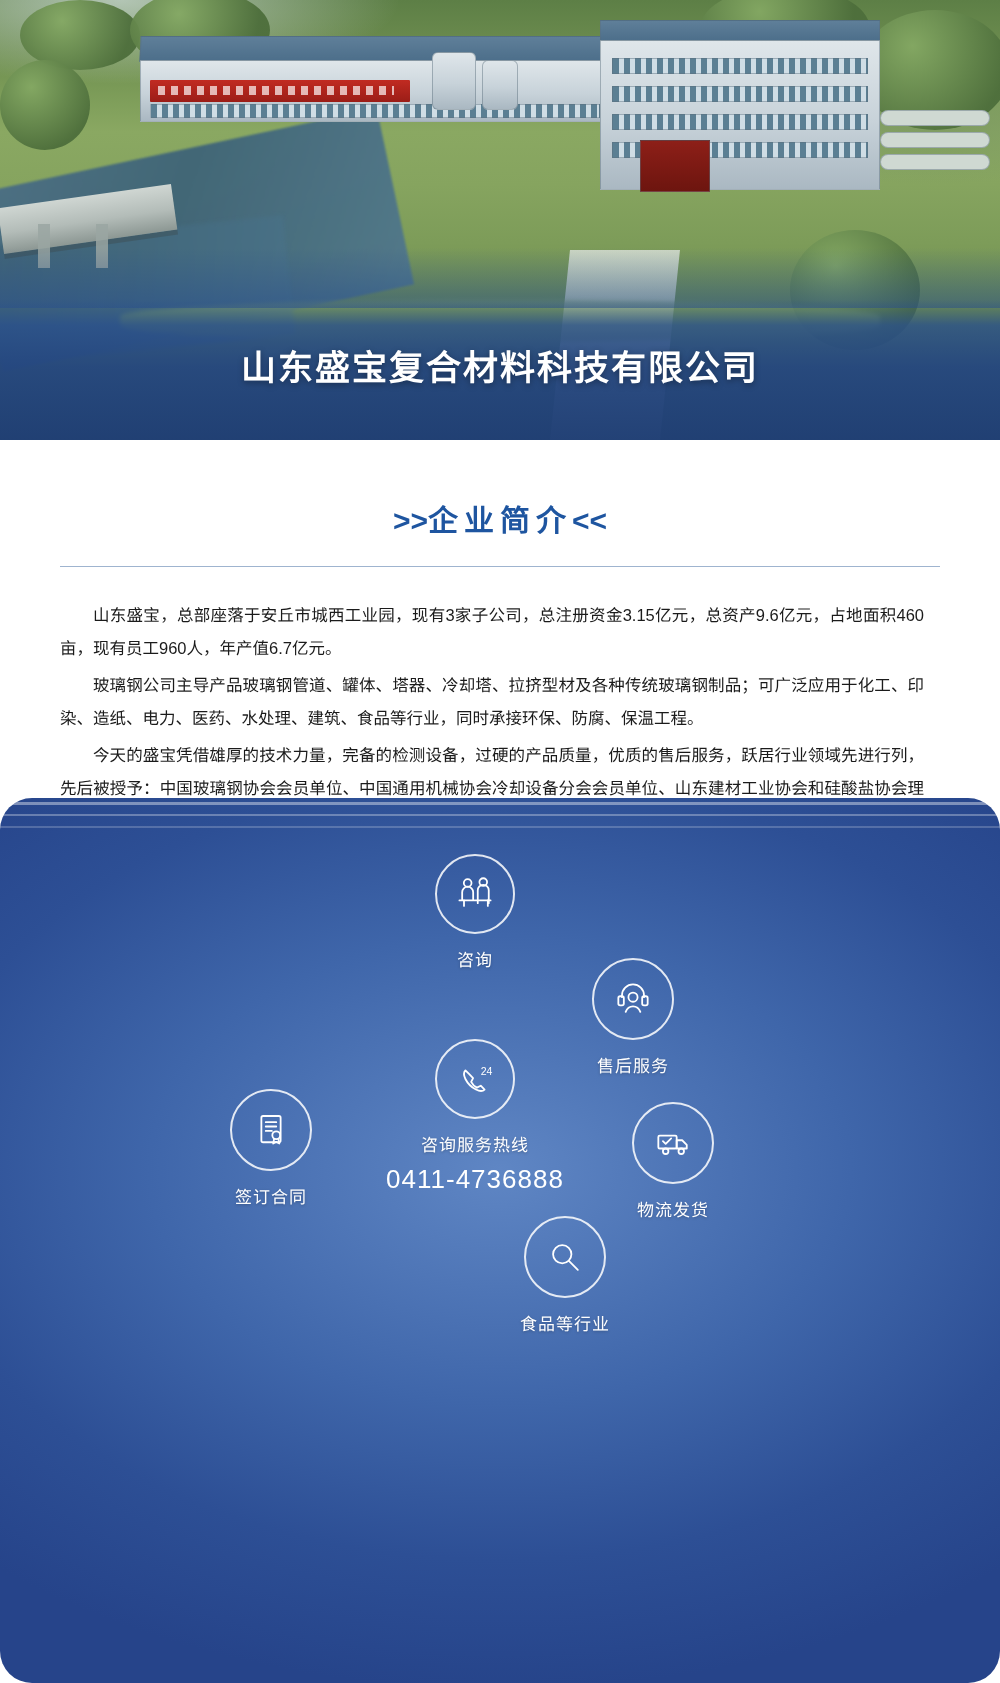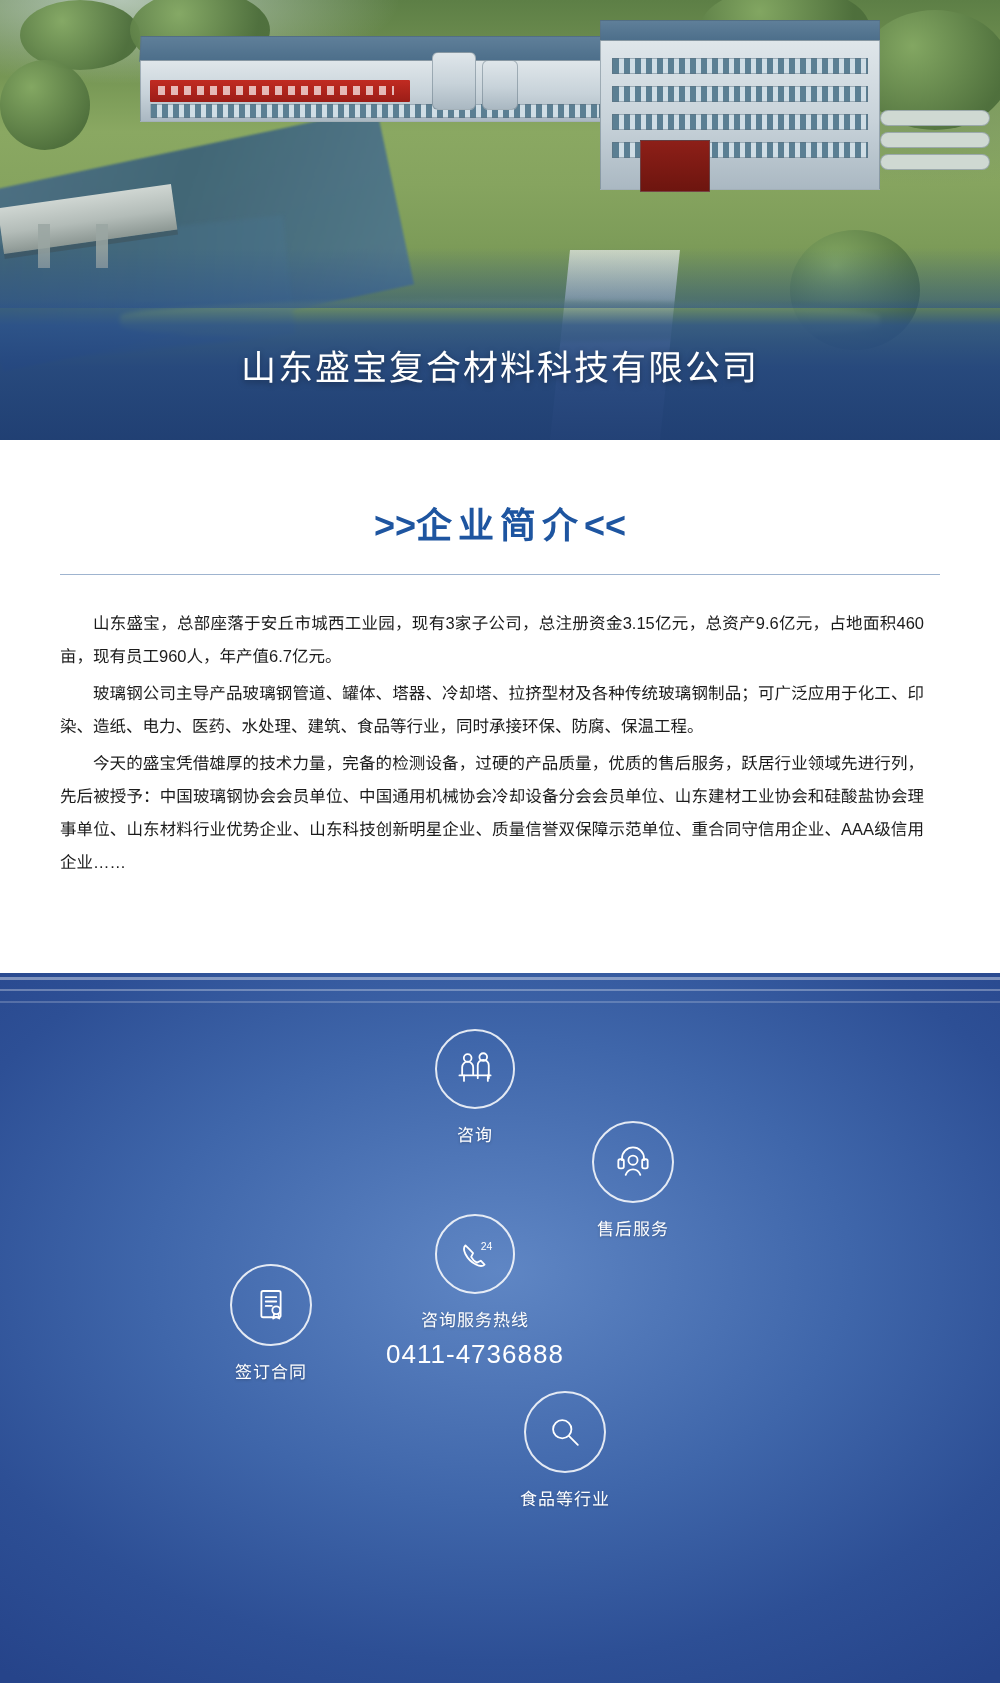--- a/index.html
+++ b/index.html
@@ -142,42 +142,42 @@
   }
   .hero-band:before {
     content:"";
     position:absolute; left:0; top:-52px; width:100%; height:60px;
     background: linear-gradient(to bottom, rgba(41,79,140,0) 0%, rgba(41,79,140,0.55) 100%);
   }
   .hero-cn-title {
     position: relative;
     color: #ffffff;
     font-size: 35px;
-    font-weight: normal;
+    font-weight: bold;
     letter-spacing: 2px;
     text-shadow: 0 2px 6px rgba(0,0,0,0.35);
     margin-bottom: 12px;
   }
   .hero-en-title {
     position: relative;
     color: #e6eef8;
     font-family: "DejaVu Sans Mono", "Liberation Mono", monospace;
     font-size: 15px;
     letter-spacing: 1.2px;
   }
 
   
   .intro {
     padding: 56px 60px 40px 60px;
     background: #fff;
   }
   .section-title {
     text-align: center;
     color: #1e55a0;
-    font-size: 36px;
+    font-size: 30px;
     font-weight: bold;
     letter-spacing: 6px;
     margin: 0 0 26px 0;
   }
   .section-title .arrows {
     color: #1e55a0;
     letter-spacing: 0;
     font-weight: bold;
   }
   .divider {
@@ -192,24 +192,25 @@
     line-height: 2.0;
     text-indent: 2em;
     text-align: justify;
   }
 
   
   .services {
     position: absolute;
     left: 0; bottom: 0;
     width: 1000px;
-    height: 710px;
+    height: 885px;
     background:
       radial-gradient(ellipse 780px 520px at 50% 42%, #5f86c4 0%, #3f66aa 45%, #2d4f95 75%, #26448a 100%);
     overflow: hidden;
+    border-radius: 32px;
   }
   .svc-lines {
     position: absolute; left: 0; top: 0; width: 100%; height: 46px;
   }
   .svc-lines i {
     position: absolute; left: 0; width: 100%; display: block;
     background: rgba(255,255,255,0.40);
   }
   .svc-inner {
     position: absolute;
@@ -325,21 +326,21 @@
             <circle cx="33" cy="11" r="4.2"></circle>
             <path d="M27 34V20a6 6 0 0 1 12 0v14"></path>
             <path d="M7 31h34"></path>
             <path d="M12 31v6M38 31v6"></path>
           </svg>
         </div>
         <div class="label">咨询</div>
       </div>
 
 
-      <div class="node" style="left:548px; top:102px; width:170px;">
+      <div class="node" style="left:548px; top:114px; width:170px;">
         <div class="circle" style="width:82px; height:82px;">
           <svg class="icon" width="44" height="44" viewBox="0 0 48 48" fill="none" stroke="#ffffff" stroke-width="1.8" stroke-linecap="round" stroke-linejoin="round">
             <path d="M12 22v-2a12 12 0 0 1 24 0v2"></path>
             <rect x="8" y="21" width="6" height="10" rx="2"></rect>
             <rect x="34" y="21" width="6" height="10" rx="2"></rect>
             <circle cx="24" cy="22" r="5"></circle>
             <path d="M16 38c1.5-4 4.5-6 8-6s6.5 2 8 6"></path>
           </svg>
         </div>
         <div class="label">售后服务</div>
@@ -361,20 +362,32 @@
           <svg class="icon" width="42" height="42" viewBox="0 0 48 48" fill="none" stroke="#ffffff" stroke-width="1.8" stroke-linecap="round" stroke-linejoin="round">
             <rect x="13" y="8" width="22" height="30" rx="2"></rect>
             <path d="M18 15h12M18 20h12M18 25h7"></path>
             <circle cx="30" cy="30" r="4.5"></circle>
             <path d="M27.5 34.5l-1 5 3.5-2 3.5 2-1-5"></path>
           </svg>
         </div>
         <div class="label">签订合同</div>
       </div>
 
+      <div class="node" style="left:598px; top:258px; width:150px;">
+        <div class="circle" style="width:82px; height:82px;">
+          <svg class="icon" width="44" height="44" viewBox="0 0 48 48" fill="none" stroke="#ffffff" stroke-width="1.8" stroke-linecap="round" stroke-linejoin="round">
+            <rect x="8" y="16" width="20" height="14" rx="1.5"></rect>
+            <path d="M28 21h6l5 5v4h-11z"></path>
+            <circle cx="16" cy="33" r="3"></circle>
+            <circle cx="33" cy="33" r="3"></circle>
+            <path d="M13 22l3 3 6-6"></path>
+          </svg>
+        </div>
+        <div class="label">物流发货</div>
+      </div>
 
 
       <div class="node" style="left:490px; top:372px; width:150px;">
         <div class="circle" style="width:82px; height:82px;">
           <svg class="icon" width="44" height="44" viewBox="0 0 48 48" fill="none" stroke="#ffffff" stroke-width="1.8" stroke-linecap="round" stroke-linejoin="round">
             <circle cx="21" cy="21" r="10"></circle>
             <path d="M28.5 28.5L38 38"></path>
           </svg>
         </div>
         <div class="label">食品等行业</div>

